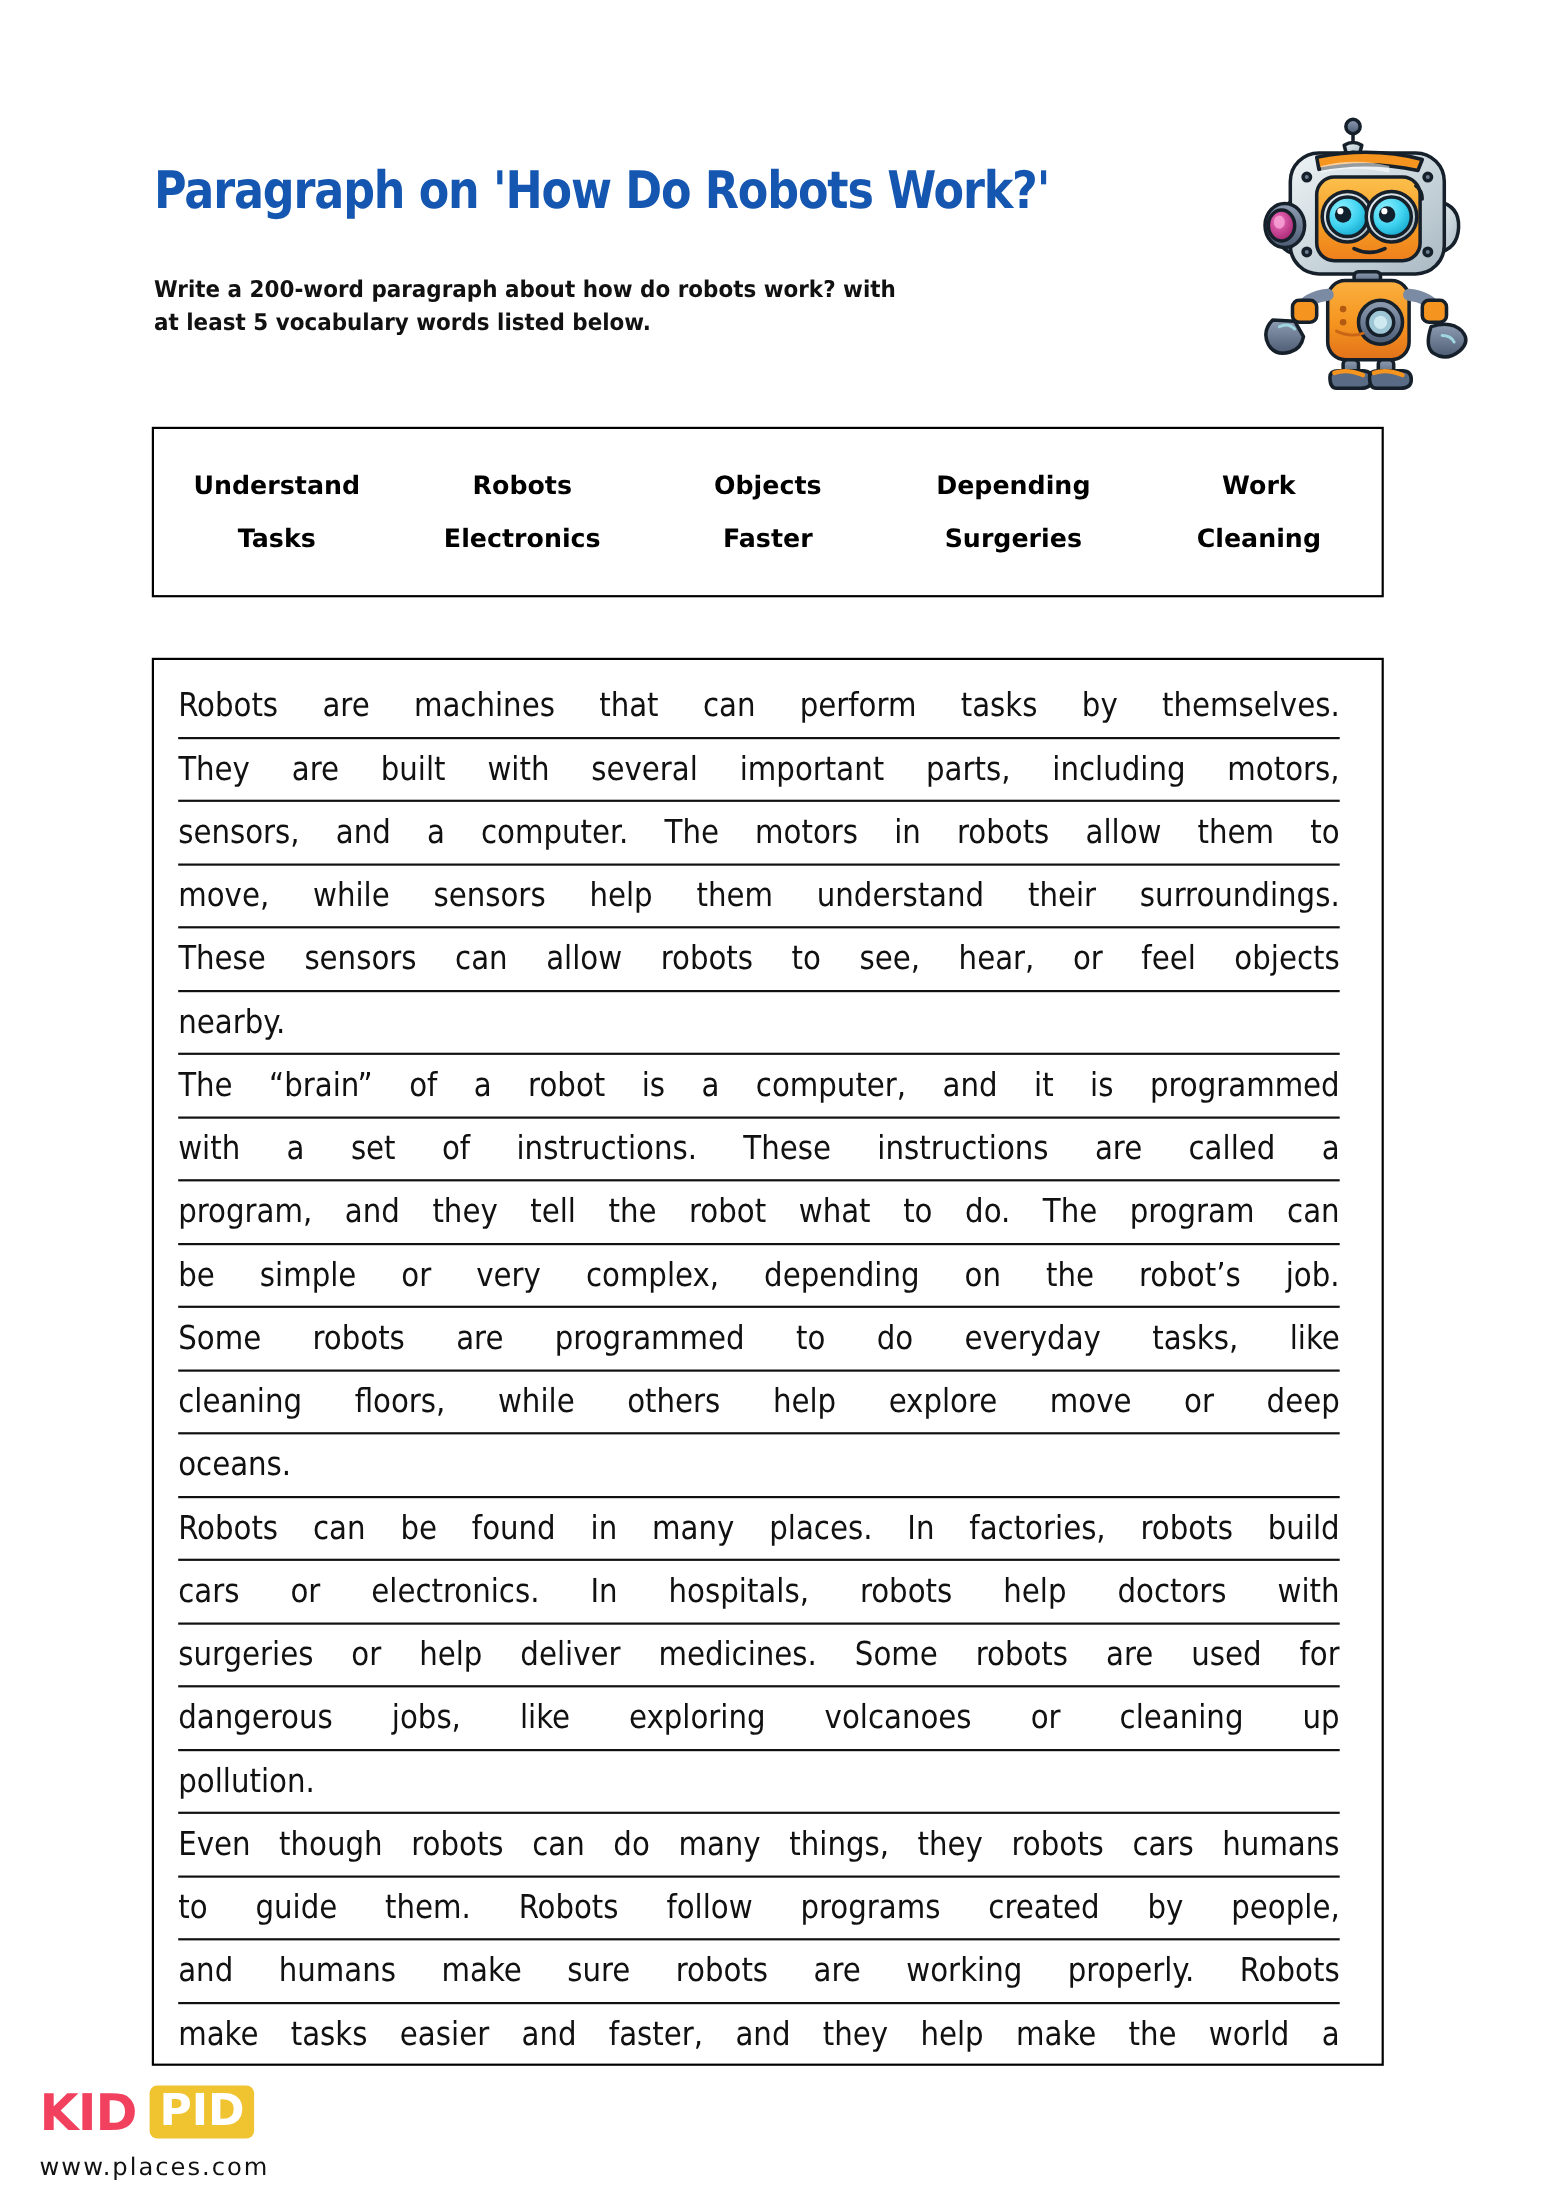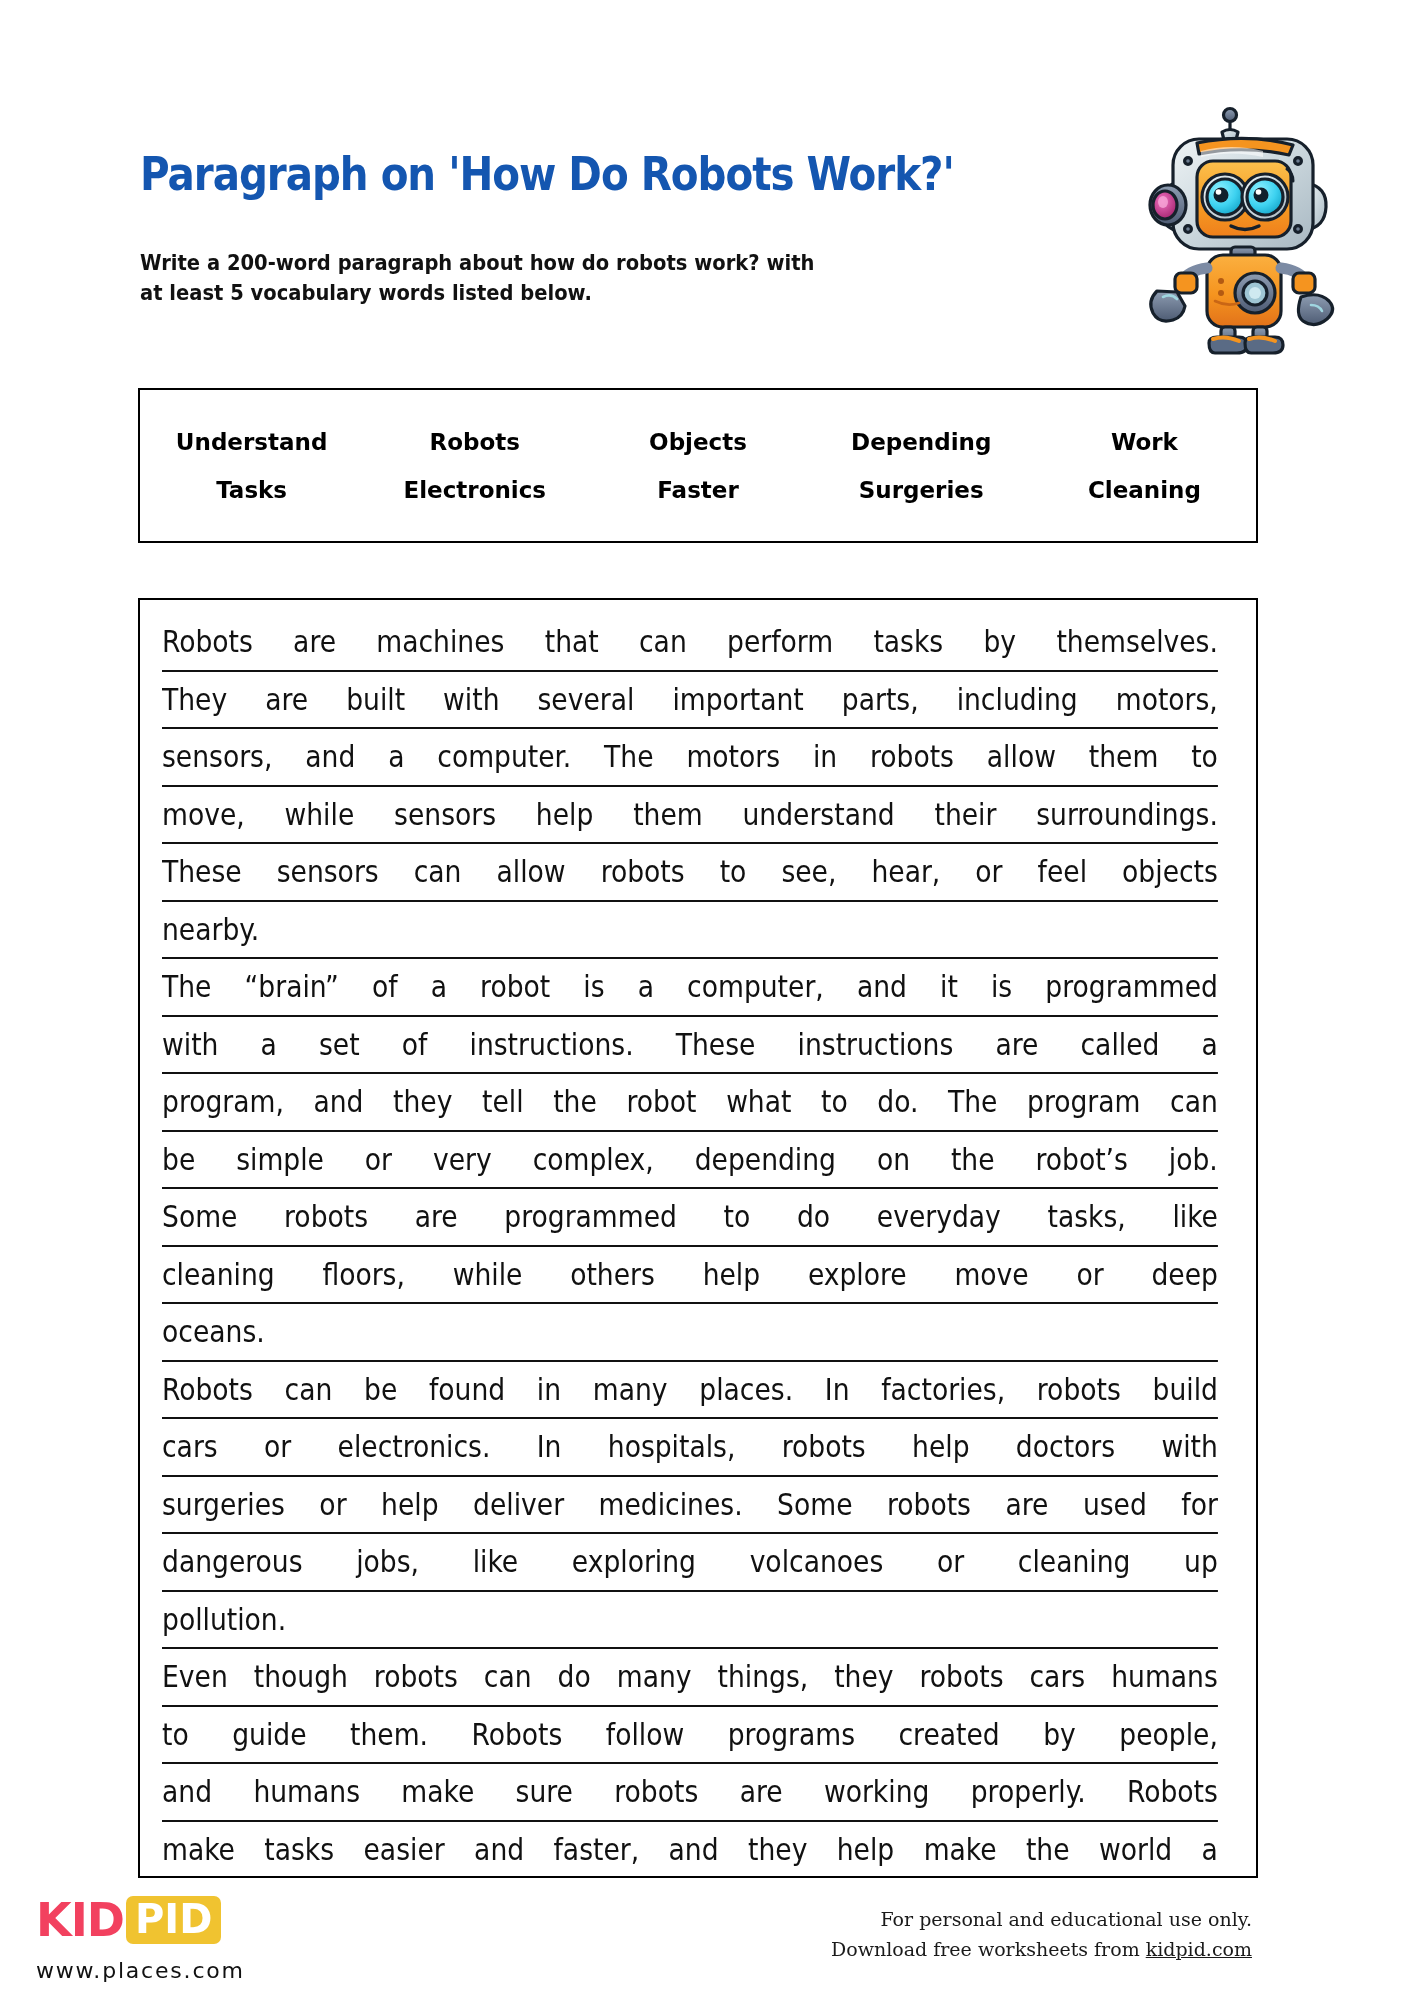--- a/index.html
+++ b/index.html
@@ -146,21 +146,21 @@
     line-height: 1;
   }
   .logo-pid {
     font-family: "DejaVu Sans", sans-serif;
     font-size: 40px;
     font-weight: bold;
     color: #ffffff;
     background: #f0c330;
     border-radius: 7px;
     padding: 3px 9px 5px 9px;
-    margin-left: 2px;
+    margin-left: 12px;
     letter-spacing: 0px;
     line-height: 1;
   }
   .logo-url {
     position: absolute;
     left: 36px;
     top: 70px;
     font-family: "DejaVu Sans", sans-serif;
     font-size: 22px;
     color: #111111;
@@ -547,19 +547,13 @@
       <span>a</span>
     </div>
   </div>
 
 <div class="footer">
   <div class="logo">
     <span class="logo-kid">KID</span>
     <span class="logo-pid">PID</span>
   </div>
   <div class="logo-url">www.places.com</div>
-  <div class="footer-right">
-    <div>For personal and educational use only.</div>
-    <div>
-      <span>Download free worksheets from </span><a class="footer-link" href="#">kidpid.com</a>
-    </div>
-  </div>
 </div>
 
 </body></html>

